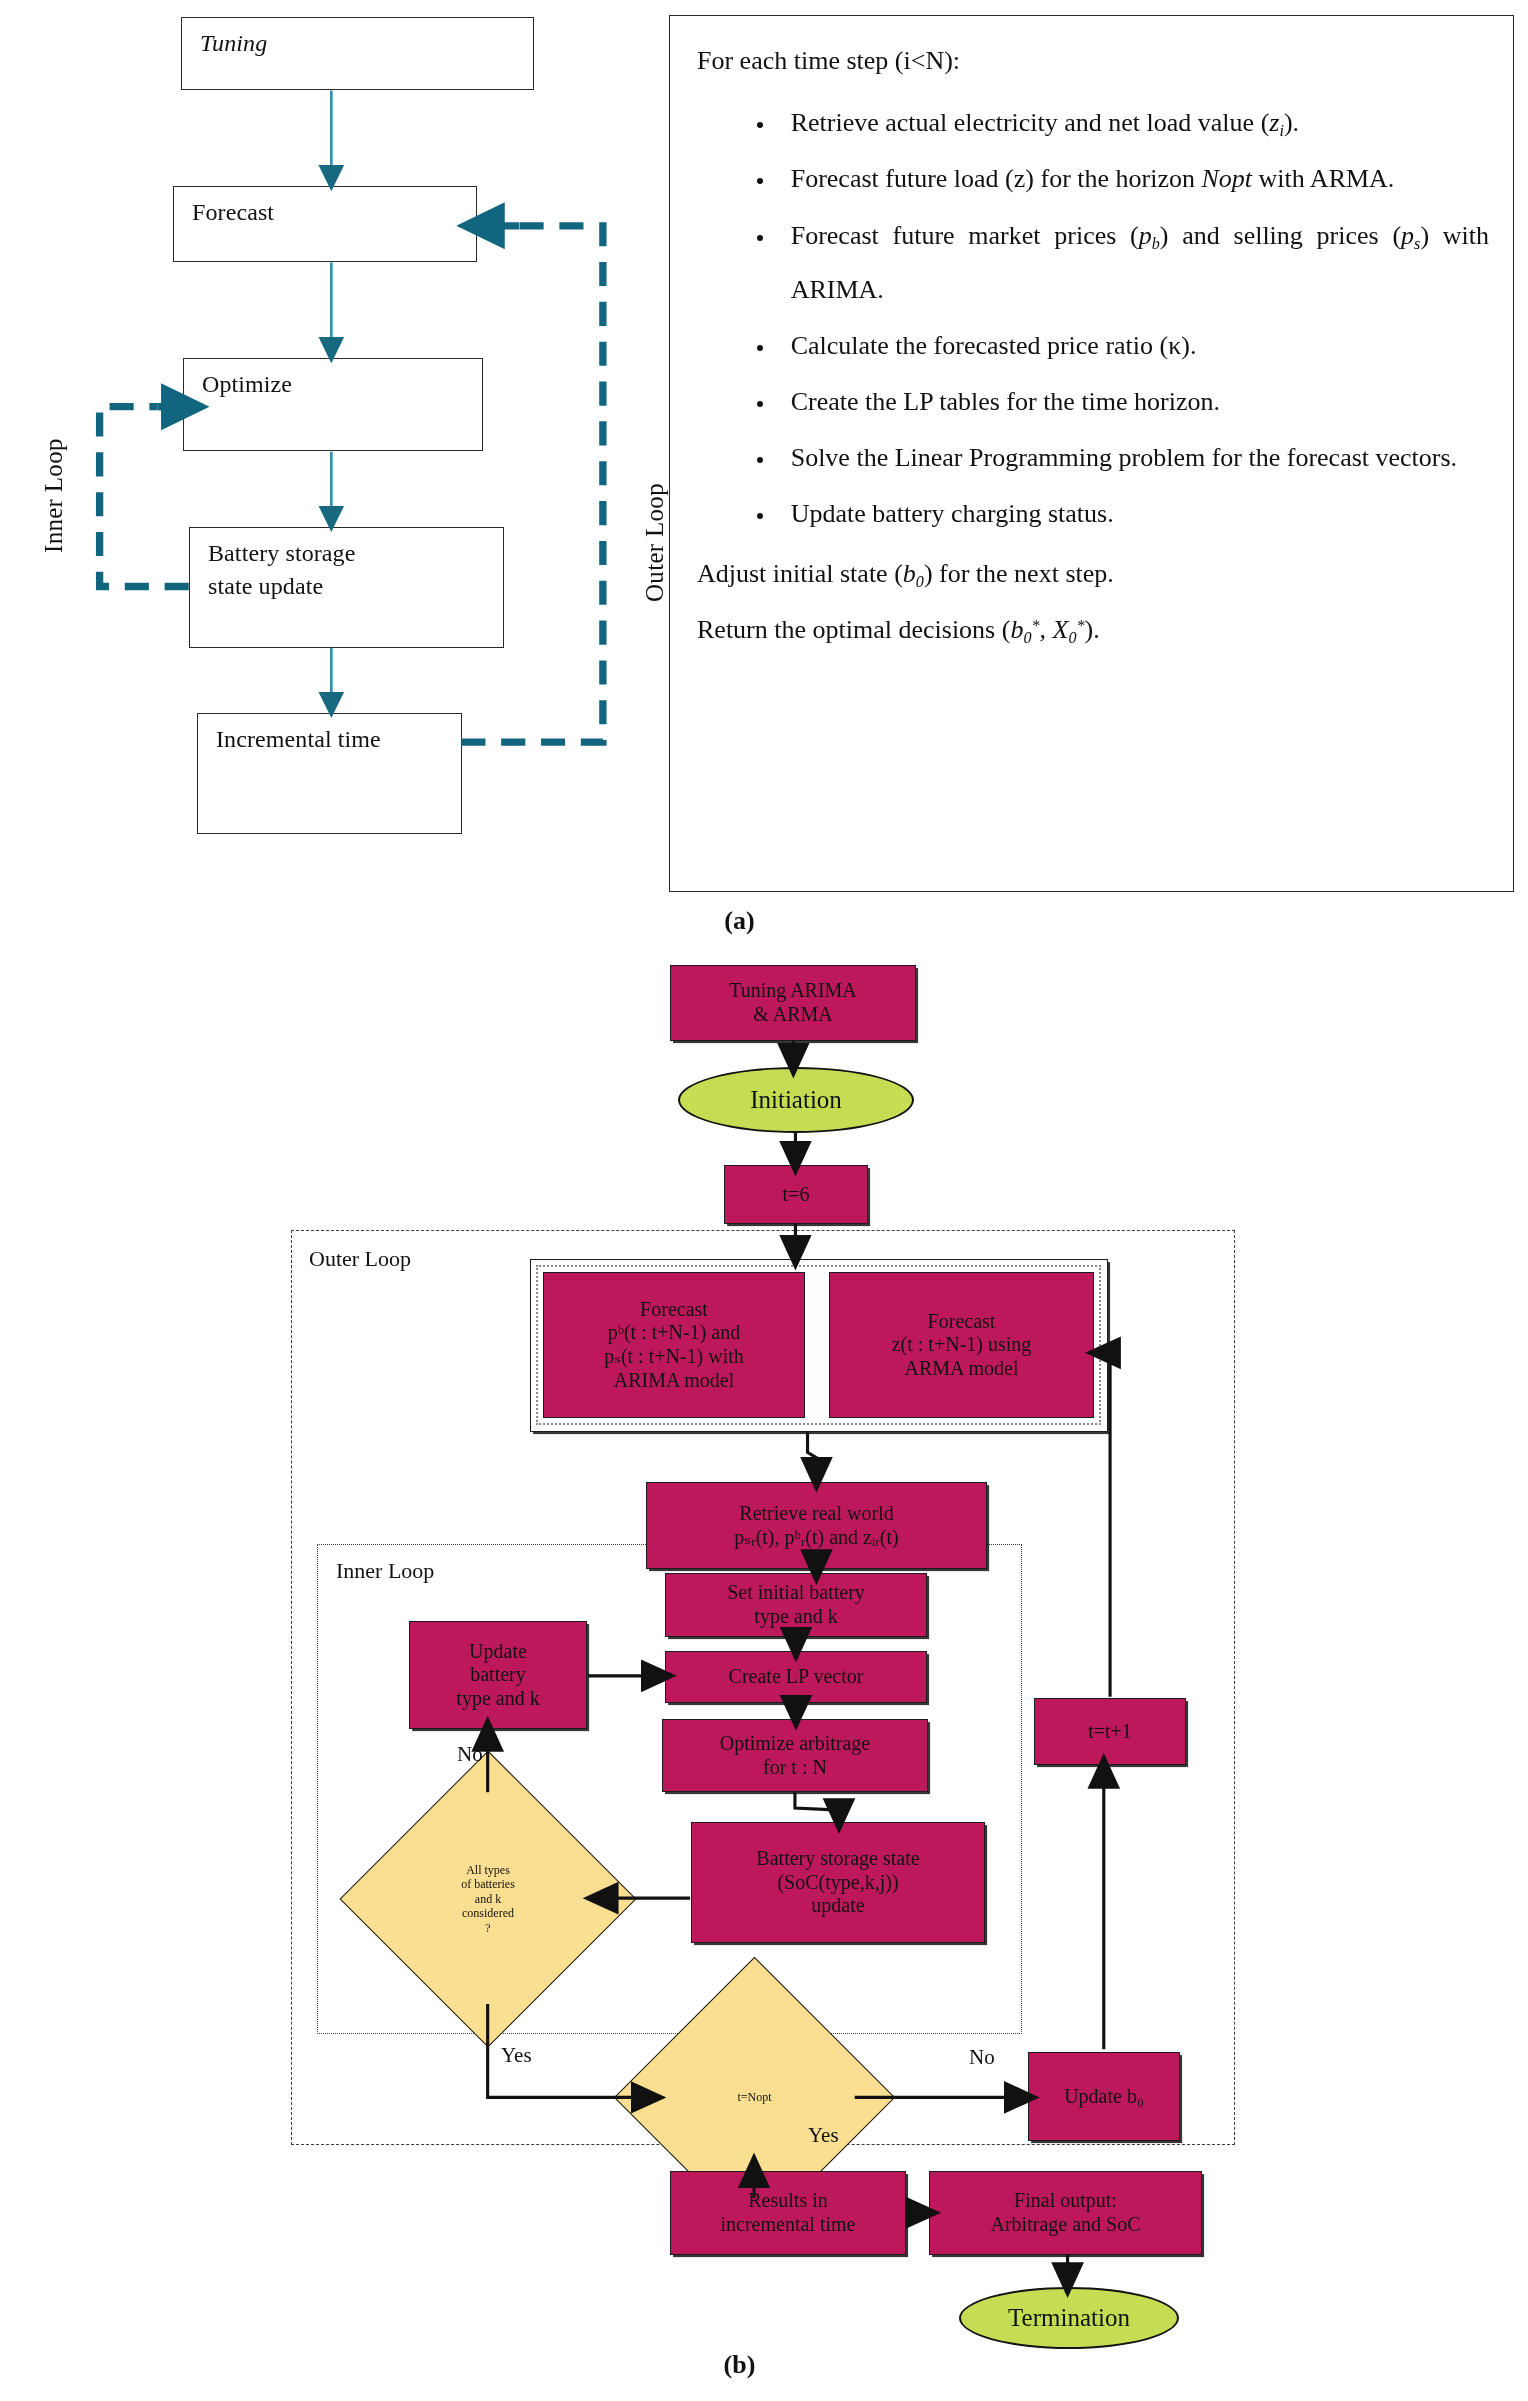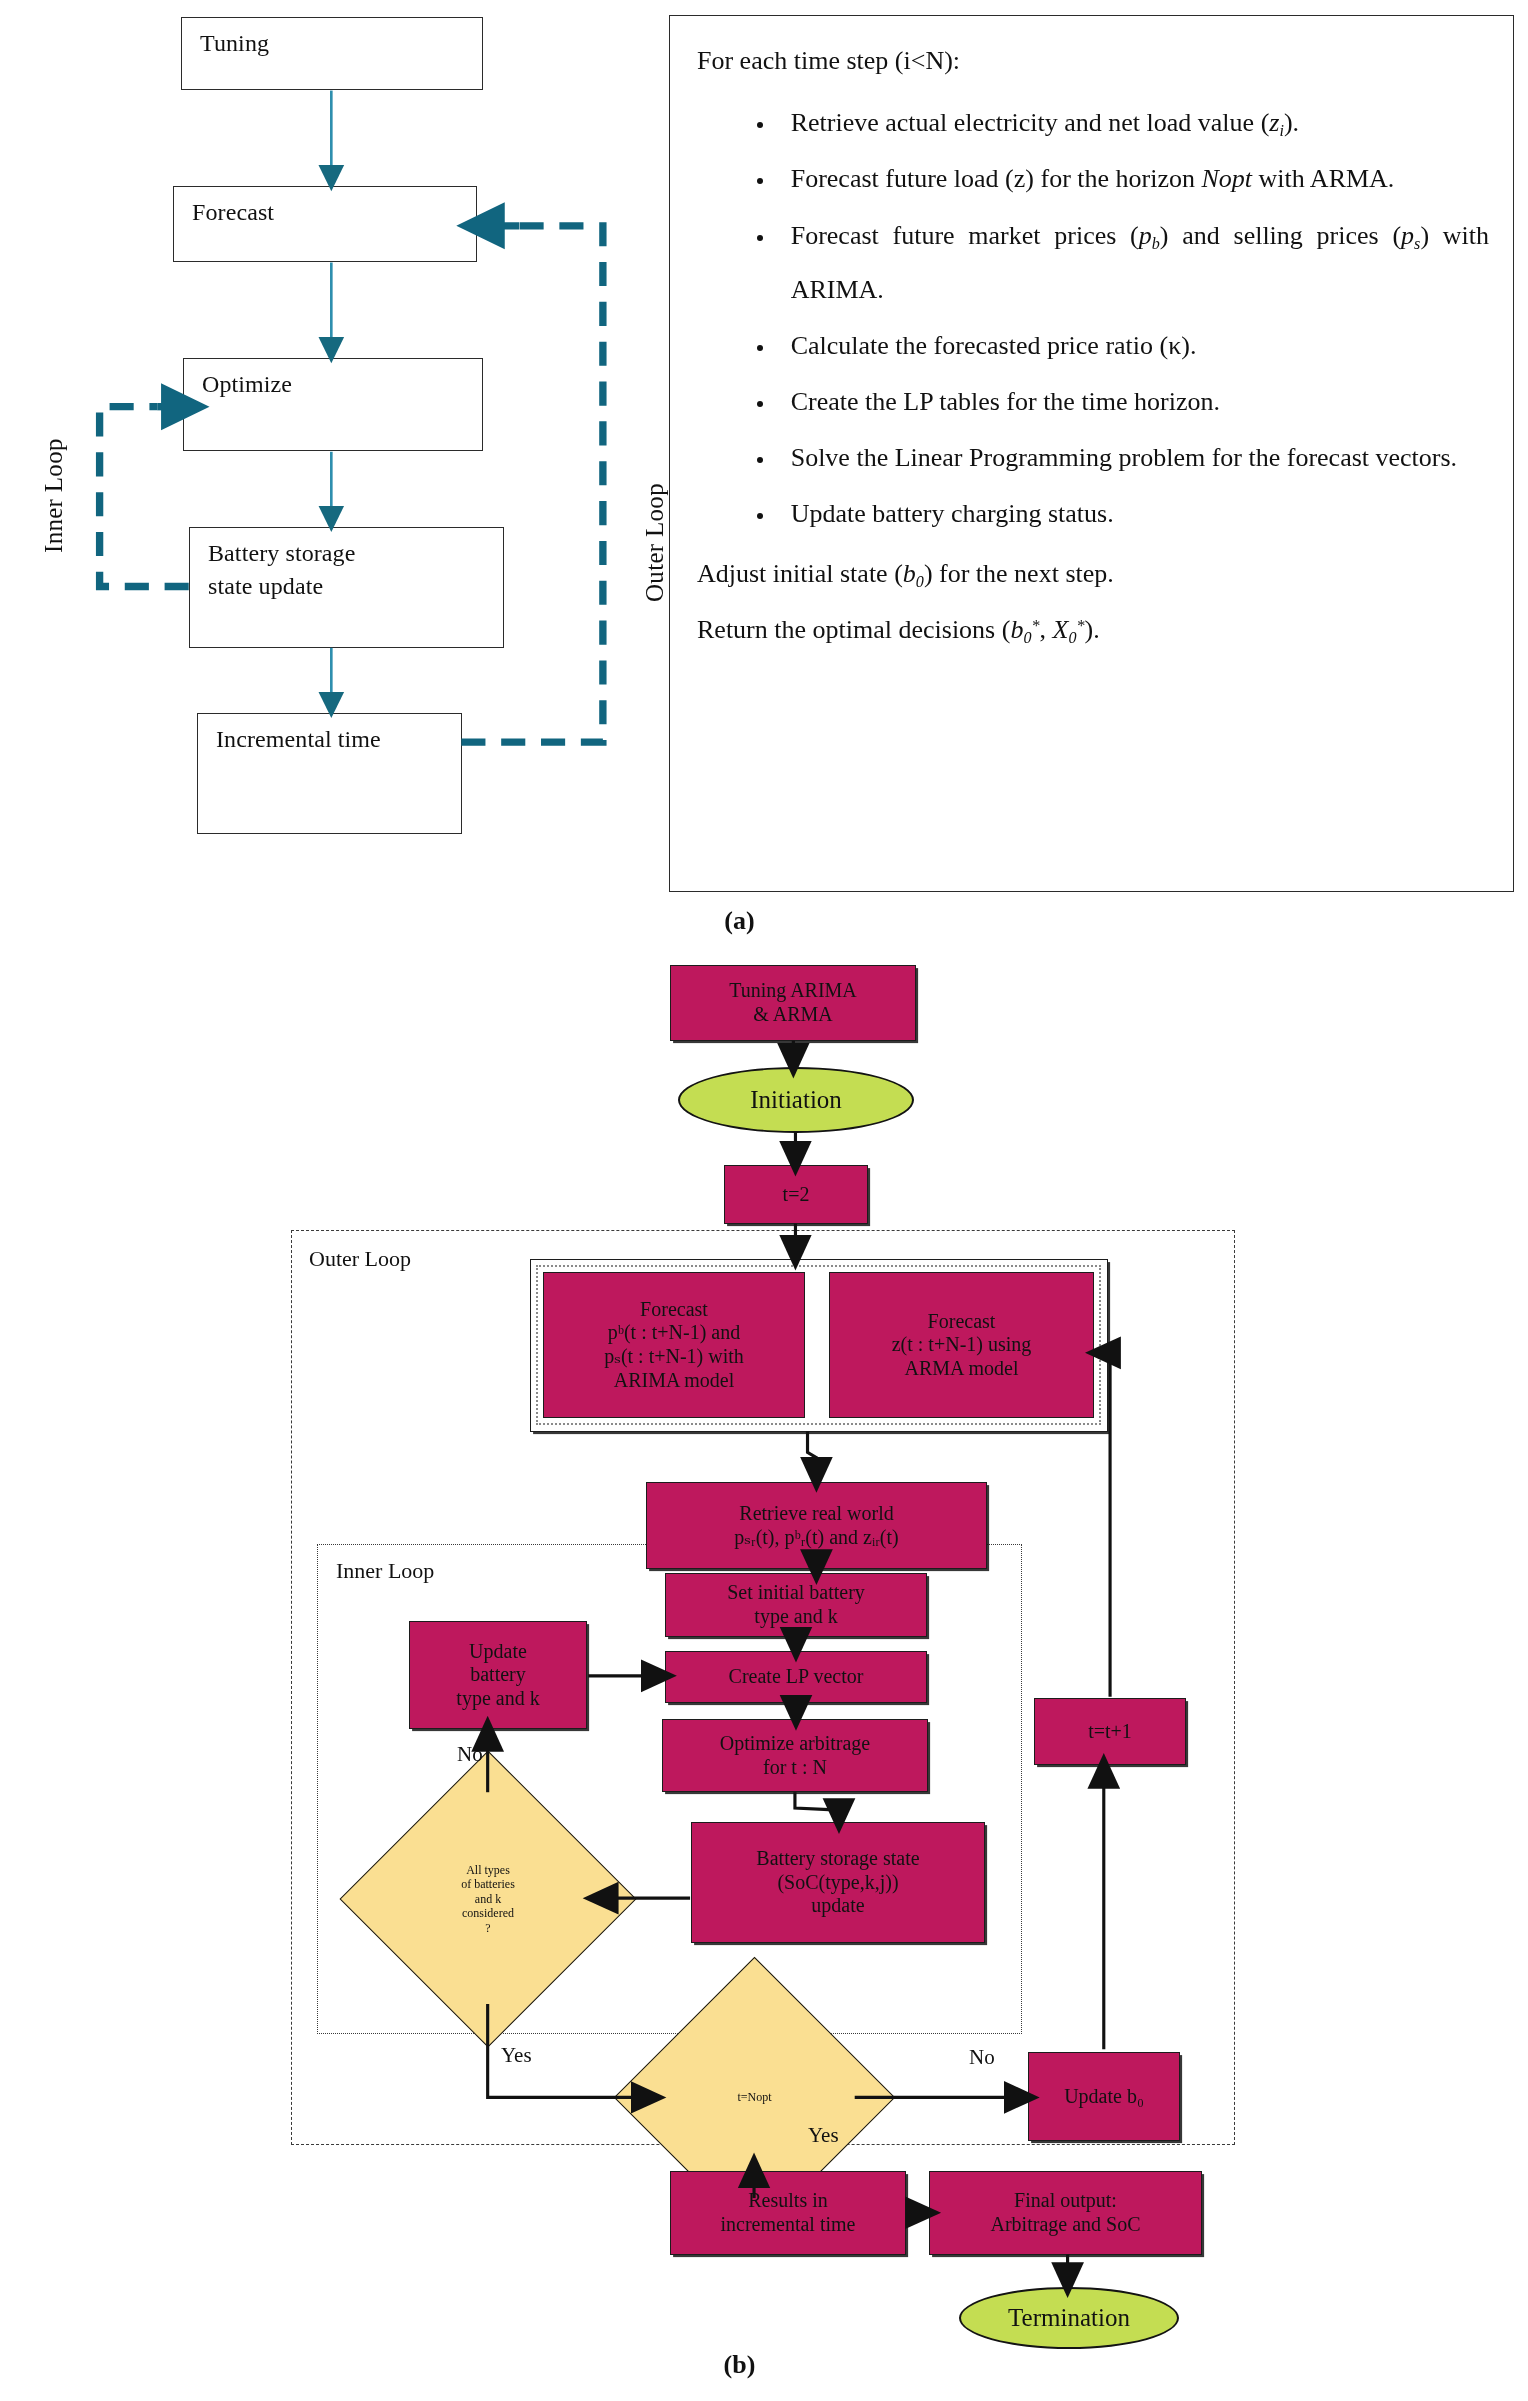--- a/index.html
+++ b/index.html
@@ -148,21 +148,21 @@
     background:transparent;
     white-space:nowrap;
   }
   svg.overlay{position:absolute;left:0;top:0;pointer-events:none;}
 </style>
 </head>
 <body>
 
 <div id="page">
 
-  <div class="a-box" style="left:181px;top:17px;width:302px;height:73px;">
+  <div class="a-box" style="left:181px;top:17px;width:353px;height:73px;font-style:italic;">
     <span>Tuning</span>
   </div>
 
   <div class="a-box" style="left:173px;top:186px;width:304px;height:76px;">
     <span>Forecast</span>
   </div>
 
   <div class="a-box" style="left:183px;top:358px;width:300px;height:93px;">
     <span>Optimize</span>
   </div>
@@ -240,21 +240,21 @@
   <div class="node" style="left:670px;top:965px;width:246px;height:76px;white-space:pre-line;">
     <span>Tuning ARIMA
 &amp; ARMA</span>
   </div>
 
   <div class="ellipse" style="left:678px;top:1067px;width:236px;height:66px;">
     <span>Initiation</span>
   </div>
 
   <div class="node" style="left:724px;top:1165px;width:144px;height:59px;">
-    <span>t=2</span>
+    <span>t=6</span>
   </div>
 
   <div class="group-solid" style="left:530px;top:1259px;width:578px;height:173px;"></div>
   <div class="group-dotted" style="left:536px;top:1265px;width:565px;height:160px;"></div>
 
   <div class="node plain" style="left:543px;top:1272px;width:262px;height:146px;flex-direction:column;box-shadow:none;">
     <span>Forecast</span>
     <span>pᵇ(t : t+N-1) and</span>
     <span>pₛ(t : t+N-1) with</span>
     <span>ARIMA  model</span>

